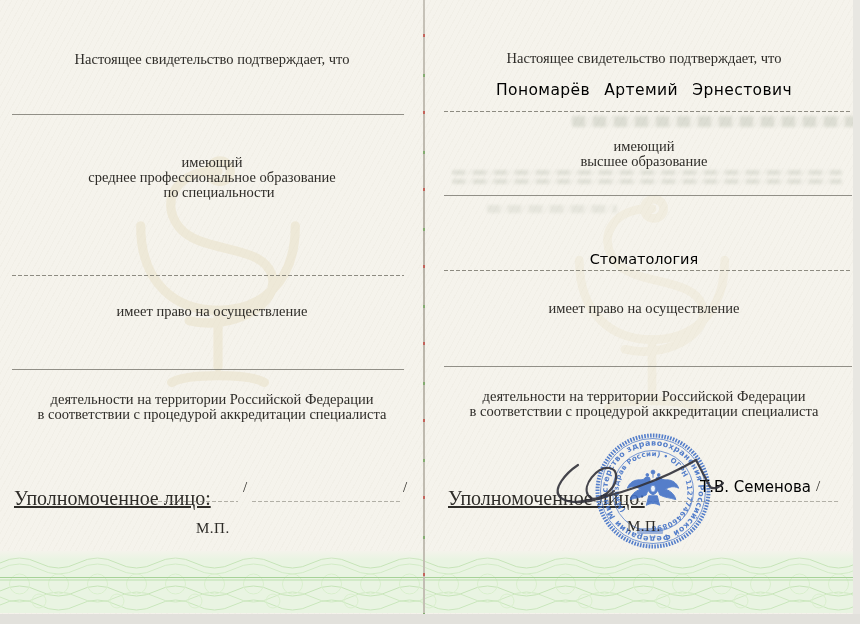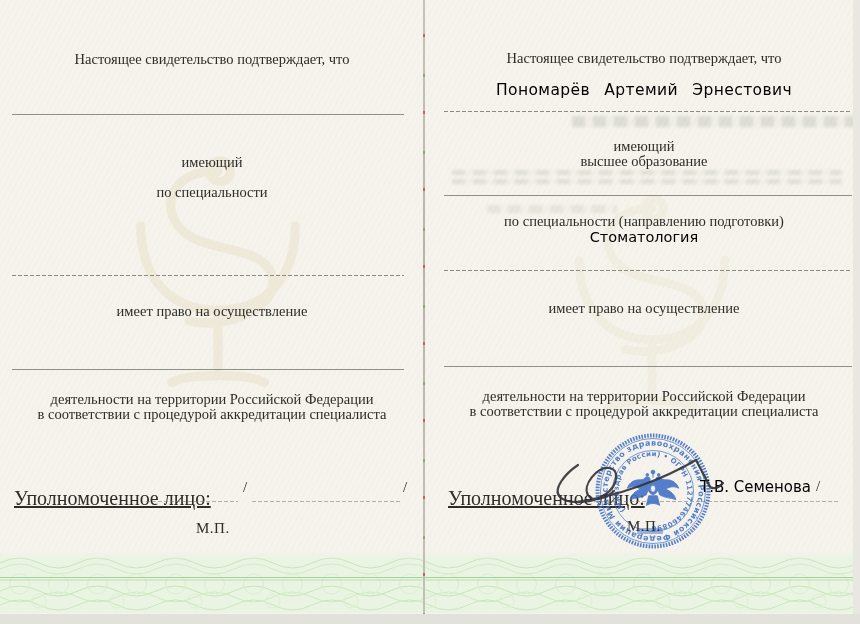--- a/index.html
+++ b/index.html
@@ -67,21 +67,22 @@
       <path d="M150,42 C112,40 92,70 112,96 C132,122 192,112 202,142 C212,172 162,197 122,187"></path>
       <circle cx="152" cy="42" r="10"></circle>
     </g>
   </svg>
 
   <div class="t" style="top:52px;">Настоящее свидетельство подтверждает, что</div>
 
   <div class="rule rule-solid" style="left:12px;top:114px;width:392px;"></div>
 
   <div class="t" style="top:155px;">имеющий</div>
-  <div class="t" style="top:185px;">по специальности</div>
+  <div class="t" style="top:170px;">среднее профессиональное образование</div>
+  <div class="t" style="top:185px;padding-left:7px;">по специальности</div>
 
   <div class="rule rule-dashed" style="left:12px;top:275px;width:392px;"></div>
 
   <div class="t" style="top:304px;">имеет право на осуществление</div>
 
   <div class="rule rule-solid" style="left:12px;top:369px;width:392px;"></div>
 
   <div class="t" style="top:392px;">деятельности на территории Российской Федерации</div>
   <div class="t" style="top:407px;">в соответствии с процедурой аккредитации специалиста</div>
 
@@ -125,22 +126,21 @@
 
   <div class="t fill-sans name" style="top:83px;font-size:15.5px;">Пономарёв  Артемий  Эрнестович</div>
 
   <div class="rule rule-dashed" style="left:12px;top:111px;width:408px;"></div>
 
   <div class="t" style="top:139px;">имеющий</div>
   <div class="t" style="top:154px;text-align:center;">высшее образование</div>
 
   <div class="rule rule-solid" style="left:12px;top:195px;width:408px;"></div>
 
-  <div class="t" style="top:214px;">по специальности (направлению подготовки)</div>
-  <div class="t fill-sans" style="top:230px;">Стоматология</div>
+  <div class="t fill-sans" style="top:252px;">Стоматология</div>
 
   <div class="rule rule-dashed" style="left:12px;top:270px;width:408px;"></div>
 
   <div class="t" style="top:301px;">имеет право на осуществление</div>
 
   <div class="rule rule-solid" style="left:12px;top:366px;width:408px;"></div>
 
   <div class="t" style="top:389px;">деятельности на территории Российской Федерации</div>
   <div class="t" style="top:404px;">в соответствии с процедурой аккредитации специалиста</div>
 

